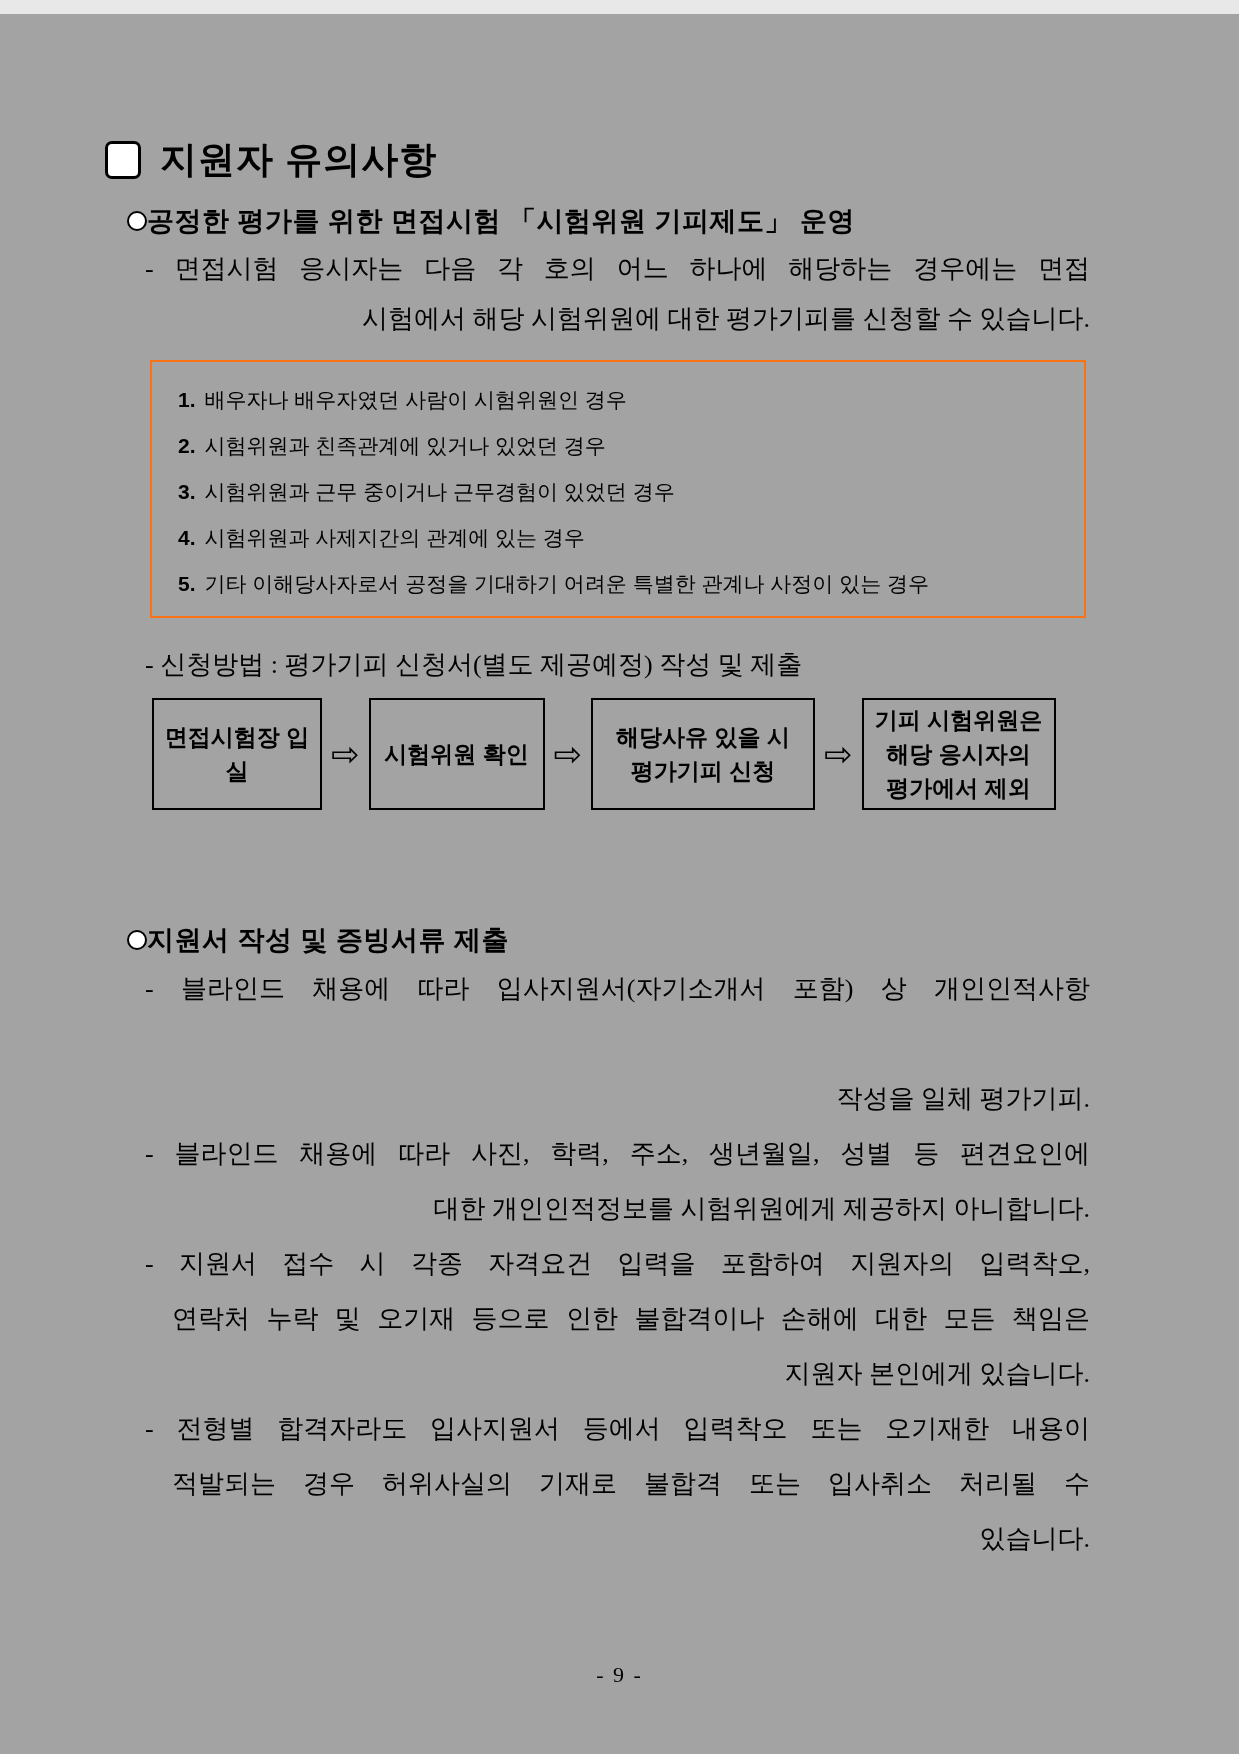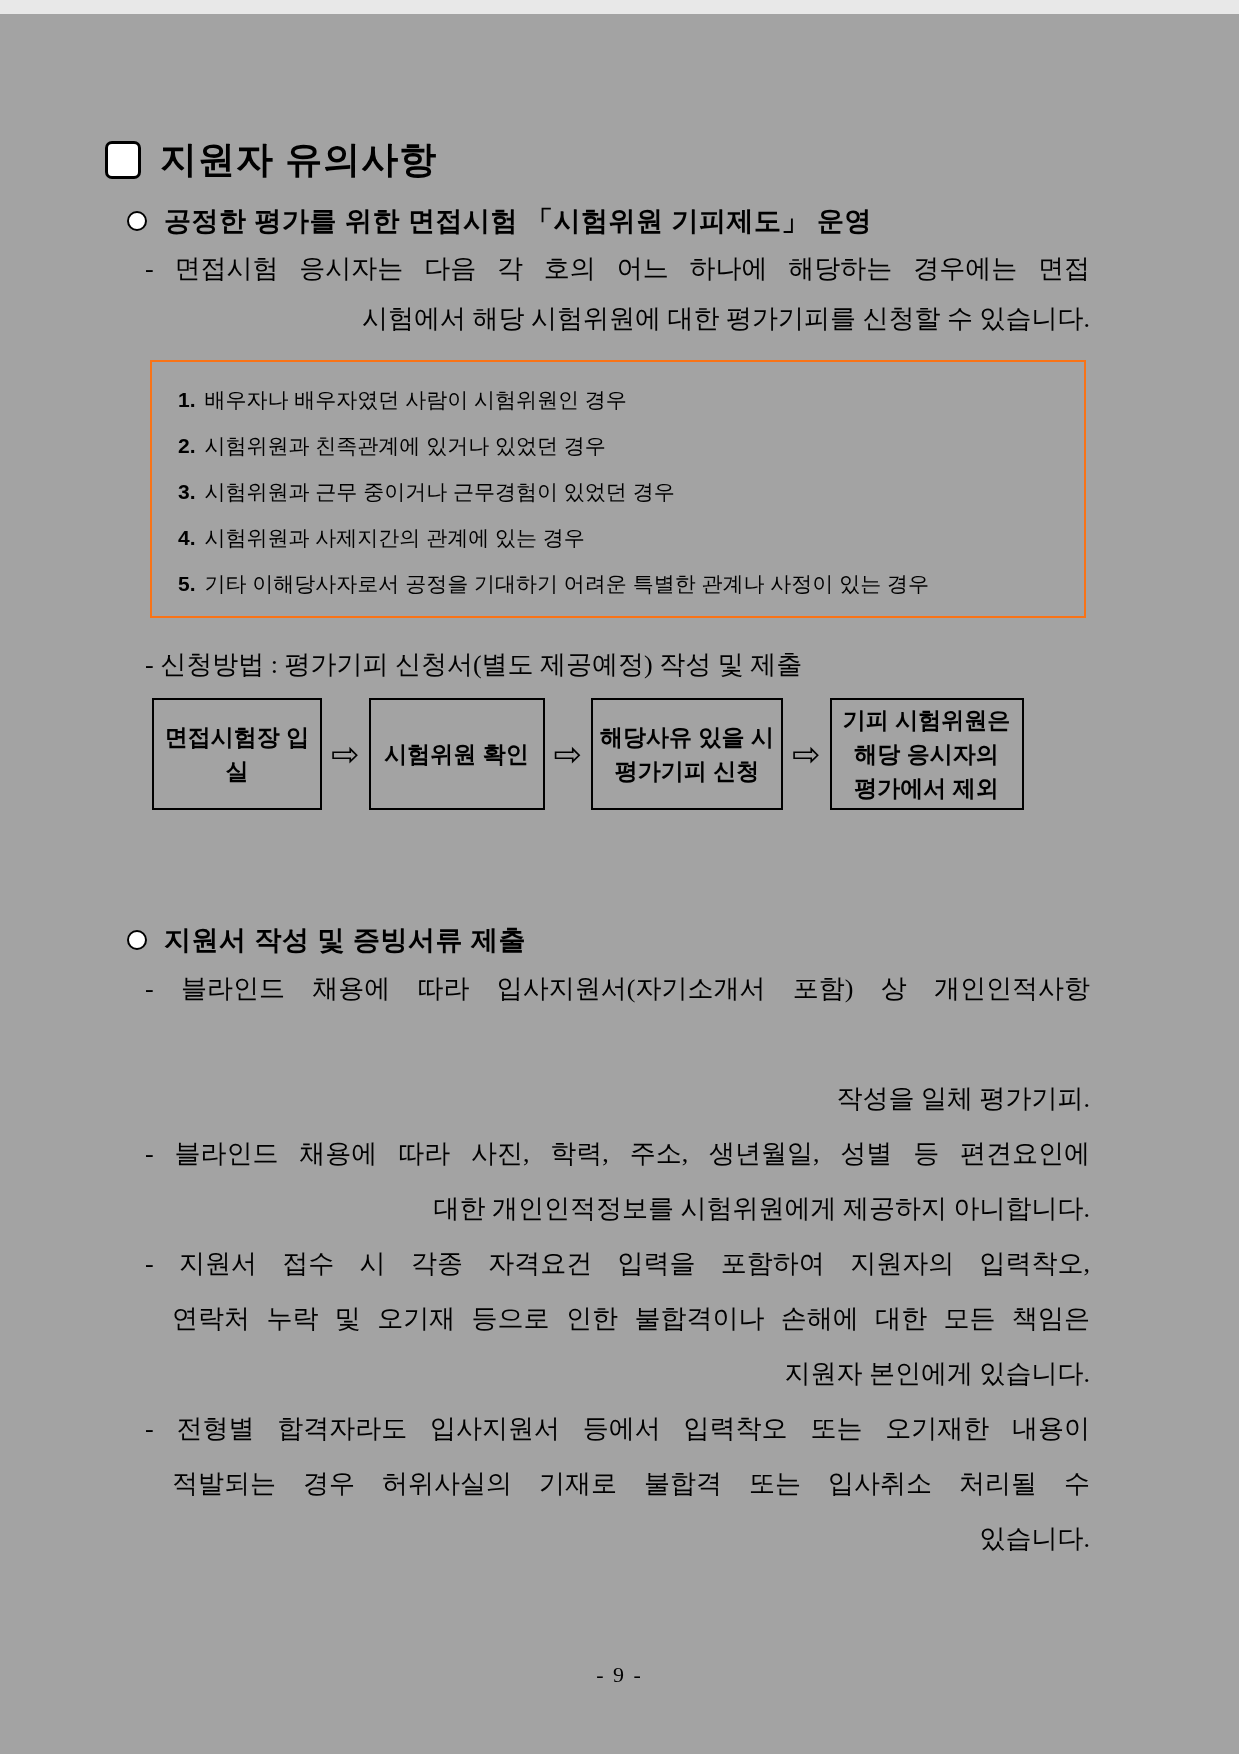--- a/index.html
+++ b/index.html
@@ -19,21 +19,21 @@
     font-family:"Liberation Sans", sans-serif;
     font-weight:bold;font-size:37px;letter-spacing:1px;
   }
   .sq-icon{
     width:30px;height:32px;flex:0 0 auto;
     border:3px solid #000;border-radius:7px;
     background:#fff;
   }
   .sec-heading{
     position:absolute;left:127px;
-    display:flex;align-items:center;gap:17px;
+    display:flex;align-items:center;
     font-family:"Liberation Sans", sans-serif;
     font-weight:bold;font-size:27px;letter-spacing:0.5px;
   }
   .sec-heading.s1{top:189px;}
   .sec-heading.s2{top:908px;}
   .circ-icon{
     width:16px;height:16px;flex:0 0 auto;
     border:2.5px solid #000;border-radius:50%;
     background:#fff;
   }
@@ -80,21 +80,21 @@
     height:112px;box-sizing:border-box;
     border:2px solid #000;
     display:flex;align-items:center;justify-content:center;
     text-align:center;
     font-family:"Liberation Sans", sans-serif;
     font-weight:bold;font-size:23px;line-height:34px;
     white-space:pre-line;
   }
   .fbox.w1{width:170px;}
   .fbox.w2{width:176px;text-align:right;}
-  .fbox.w3{width:192px;}
+  .fbox.w3{width:224px;}
   .fbox.w4{width:194px;}
   .farrow{
     font-family:"DejaVu Sans", sans-serif;
     font-size:34px;line-height:34px;
     margin:0 9px;flex:0 0 auto;
   }
   
   .pageno{
     position:absolute;left:0;top:1648px;width:100%;
     text-align:center;font-size:22px;letter-spacing:2px;

